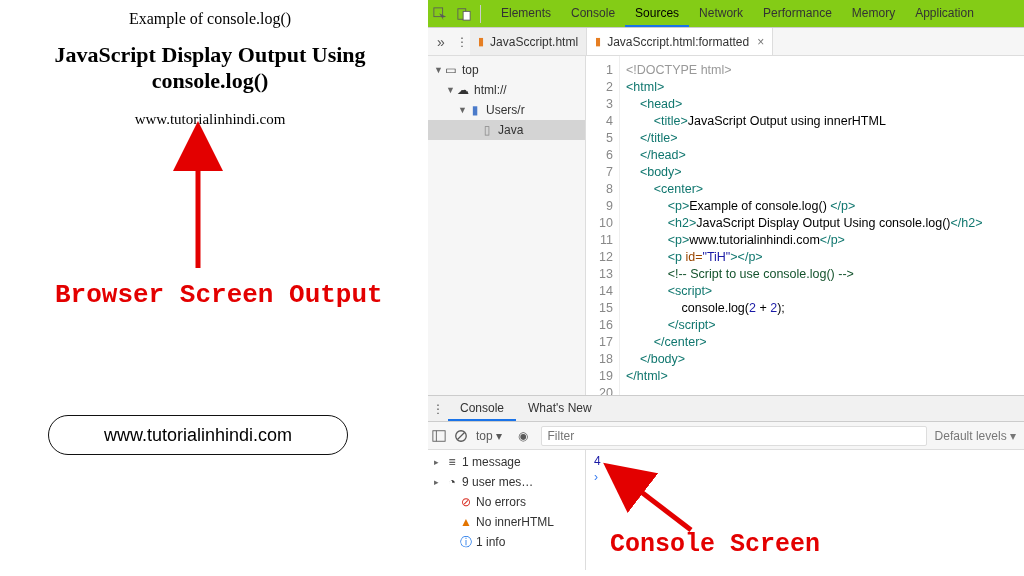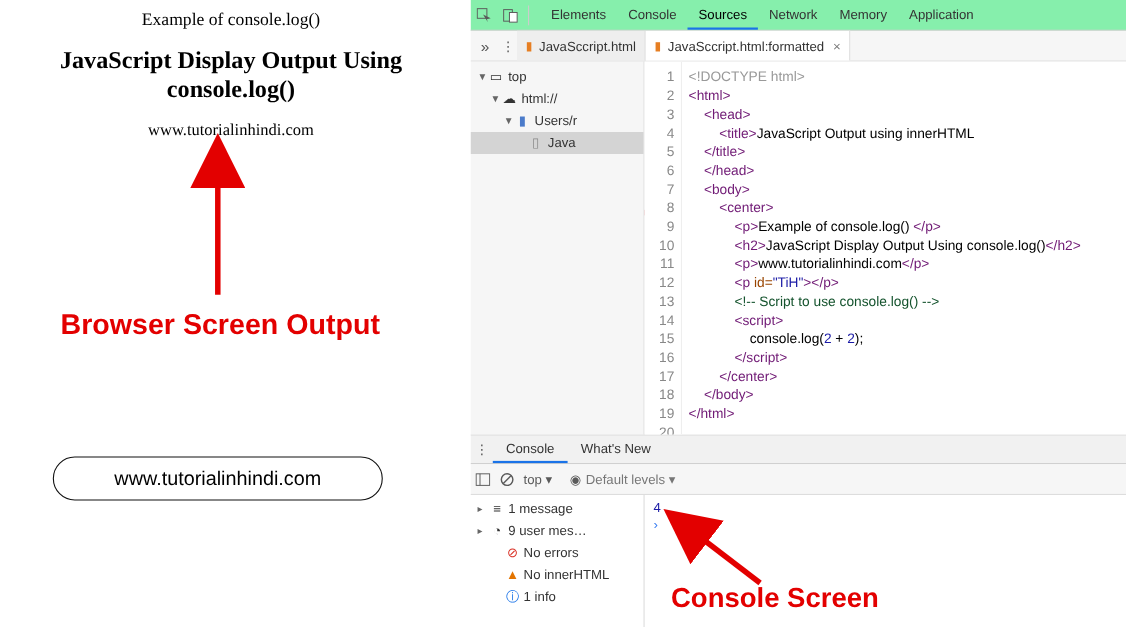--- a/index.html
+++ b/index.html
@@ -6,32 +6,32 @@
 body { width:1024px; height:576px; background:#fff; position:relative; overflow:hidden; }
 
 
 .page-output { position:absolute; left:0; top:0; width:420px; height:576px; text-align:center; }
 .page-output .p-example { font-family:"Times New Roman",serif; font-size:16px; margin-top:10px; }
 .page-output .h2-title { font-family:"Times New Roman",serif; font-size:22px; font-weight:bold; margin-top:14px; line-height:1.2; padding:0 40px; }
 .page-output .p-url { font-family:"Times New Roman",serif; font-size:15px; margin-top:16px; }
 
 
 .anno { position:absolute; pointer-events:none; }
-.anno-text { font-family:Liberation Sans, sans-serif; font-weight:bold; color:#e30000; }
+.anno-text { font-family:Liberation Mono, monospace; font-weight:bold; color:#e30000; }
 .anno-bso { left:55px; top:280px; font-size:26px; }
 .anno-code { left:455px; top:180px; font-size:28px; }
 .anno-cmsg { left:610px; top:530px; font-size:25px; }
 .pill { position:absolute; left:48px; top:415px; width:300px; height:40px; border:1px solid #111; border-radius:22px; background:#fff; display:flex; align-items:center; justify-content:center; font-size:18px; }
 
 
 .arrow { position:absolute; overflow:visible; }
 
 
 .devtools { position:absolute; left:428px; top:0; width:596px; height:576px; font-family:-apple-system,Helvetica,Arial,sans-serif; color:#333; }
-.dt-top { display:flex; align-items:center; border-bottom:1px solid #ccc; height:28px; background:#86efac; font-size:12px; }
+.dt-top { display:flex; align-items:center; border-bottom:1px solid #ccc; height:28px; background:#84cc16; font-size:12px; }
 .dt-top .ic { width:16px; height:16px; margin:0 4px; display:flex; align-items:center; justify-content:center; color:#5a5a5a; }
 .dt-tabs { display:flex; align-items:stretch; height:100%; margin-left:6px; }
 .dt-tab { padding:0 10px; display:flex; align-items:center; border-bottom:2px solid transparent; color:#333; cursor:pointer; }
 .dt-tab.active { border-bottom-color:#1a73e8; color:#000; }
 
 .dt-sub { display:flex; align-items:center; height:28px; border-bottom:1px solid #ddd; background:#f6f6f6; font-size:12px; }
 .dt-sub .chev { width:26px; text-align:center; font-size:14px; color:#555; }
 .dt-sub .dots { width:16px; text-align:center; color:#555; }
 .file-tab { display:flex; align-items:center; padding:0 8px; border-right:1px solid #ddd; height:100%; background:#fff; }
 .file-tab .fic { color:#e67e22; margin-right:6px; font-size:11px; }
@@ -45,21 +45,21 @@
 .nav-row.sel { background:#d4d4d4; }
 .nav-row .tw { width:10px; display:inline-block; color:#666; font-size:9px; }
 .nav-row .ic2 { width:14px; display:inline-flex; justify-content:center; margin-right:4px; }
 .nav-row.ind1 { padding-left:18px; }
 .nav-row.ind2 { padding-left:30px; }
 .nav-row.ind3 { padding-left:42px; }
 
 .code { flex:1; display:flex; font-family:Menlo,Consolas,monospace; font-size:12.5px; background:#fff; overflow:hidden; }
 .gutter { width:34px; background:#fff; color:#888; text-align:right; padding:6px 6px 0 0; line-height:17px; border-right:1px solid #eee; }
 .lines { padding:6px 0 0 6px; line-height:17px; white-space:pre; }
-.c-doctype{color:#999;} .c-tag{color:#701a75;} .c-attr{color:#994500;} .c-str{color:#1a1aa6;} .c-txt{color:#000;} .c-num{color:#1a1aa6;} .c-cmt{color:#14532d;}
+.c-doctype{color:#999;} .c-tag{color:#0f766e;} .c-attr{color:#994500;} .c-str{color:#1a1aa6;} .c-txt{color:#000;} .c-num{color:#1a1aa6;} .c-cmt{color:#14532d;}
 
 .status { height:26px; border-top:1px solid #ddd; border-bottom:1px solid #ccc; background:#f6f6f6; font-size:12px; display:flex; align-items:center; padding-left:8px; color:#555; }
 
 
 .drawer-tabs { display:flex; align-items:center; height:26px; background:#f1f1f1; border-bottom:1px solid #ccc; font-size:12px; }
 .drawer-tabs .dots { width:20px; text-align:center; color:#555; }
 .dtab { padding:0 12px; height:100%; display:flex; align-items:center; border-bottom:2px solid transparent; cursor:pointer; }
 .dtab.active { border-bottom-color:#1a73e8; }
 
 .drawer-tool { display:flex; align-items:center; height:28px; background:#f6f6f6; border-bottom:1px solid #ddd; font-size:12px; }
@@ -137,20 +137,21 @@
           <rect x="1" y="2" width="9" height="12" fill="none" stroke="#5a5a5a"></rect>
           <rect x="7" y="5" width="8" height="10" fill="#fff" stroke="#5a5a5a"></rect>
         </svg>
       </span>
     <span style="width:1px;height:18px;background:#ccc;margin:0 4px;"></span>
     <div class="dt-tabs" id="main-tabs">
         <div class="dt-tab">Elements</div>
         <div class="dt-tab">Console</div>
         <div class="dt-tab active">Sources</div>
         <div class="dt-tab">Network</div>
+        <div class="dt-tab">Performance</div>
         <div class="dt-tab">Memory</div>
         <div class="dt-tab">Application</div>
       </div>
   </div>
 
   <div class="dt-sub">
     <span class="chev">»</span>
     <span class="dots">⋮</span>
     <div id="file-tabs" style="display:flex;height:100%;">
         <div class="file-tab inactive">
@@ -211,20 +212,21 @@
         </svg>
       </span>
     <span class="cell">
         <svg class="ico" viewBox="0 0 16 16">
           <circle cx="8" cy="8" r="6" fill="none" stroke="#5a5a5a" stroke-width="1.5"></circle>
           <line x1="4" y1="12" x2="12" y2="4" stroke="#5a5a5a" stroke-width="1.5"></line>
         </svg>
       </span>
     <span class="cell" style="margin-left:4px;"><span>top</span>&nbsp;▾</span>
     <span class="cell" style="margin-left:12px;">◉</span>
+    <input type="text" placeholder="Filter" style="">
     <span class="lvl">Default levels ▾</span>
   </div>
 
   <div class="drawer-body">
     <div class="msg-side" id="msg-side">
         <div class="ms-row">
           <span class="tw">▸</span>
           <span class="bic">≡</span>
           <span>1 message</span>
         </div>

